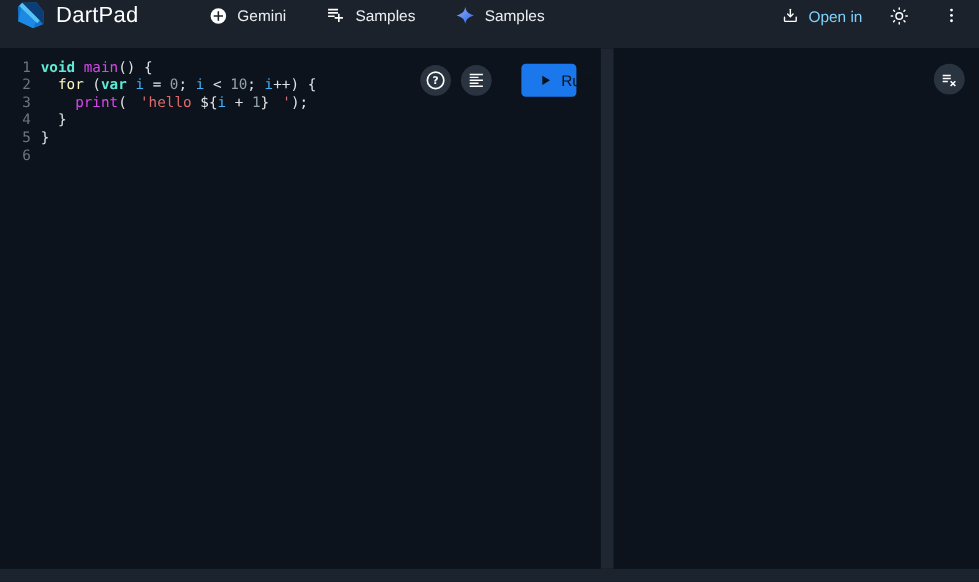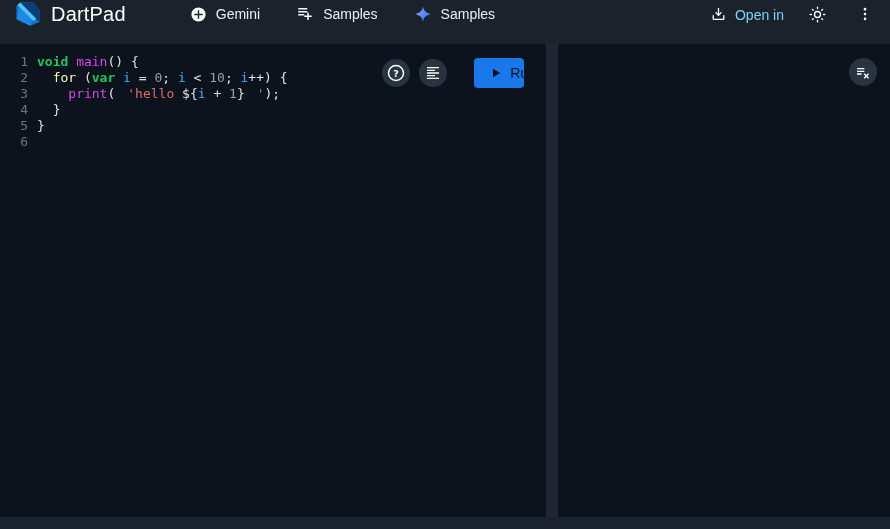--- a/index.html
+++ b/index.html
@@ -45,21 +45,21 @@
     font-family: "DejaVu Sans Mono", "Liberation Mono", monospace;
     font-size: 13px; line-height: 16px;
   }
   .code-row { display: flex; white-space: pre; }
   .gutter {
     width: 16px; flex: 0 0 16px; text-align: right;
     color: #6b7682; user-select: none; margin-right: 9px;
   }
   .code-text { color: #dfe3e8; }
   .tok-pl  { color: #dfe3e8; }
-  .tok-kw  { color: #22c55e; font-weight: bold; }
+  .tok-kw  { color: #5eead4; font-weight: bold; }
   .tok-fn  { color: #d946ef; }
   .tok-ctl { color: #fef9c3; }
   .tok-vr  { color: #3fb0f5; }
   .tok-num { color: #94a0aa; }
   .tok-str { color: #de6b6b; margin-left: 12px; }
   
   .editor-controls {
     position: absolute; top: 14px; right: 22px;
     display: flex; align-items: center; gap: 9px;
   }

